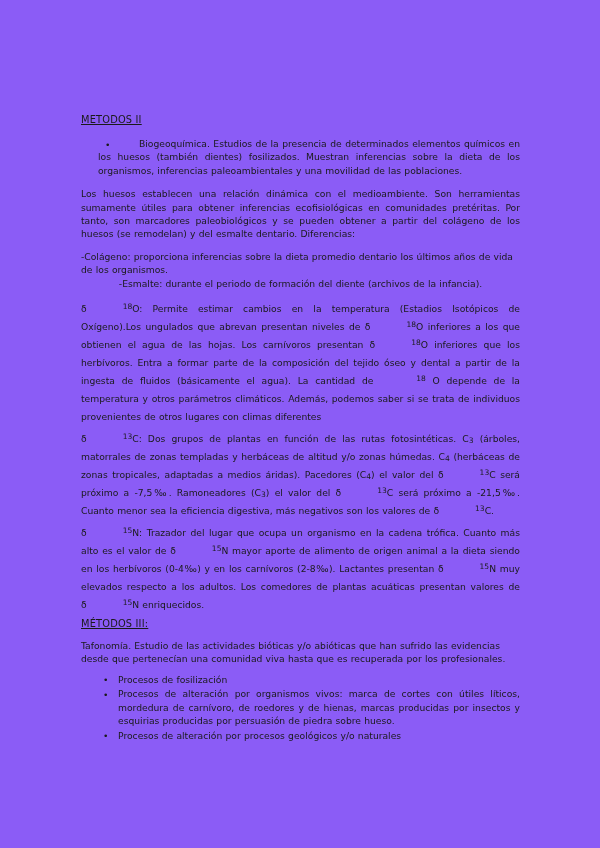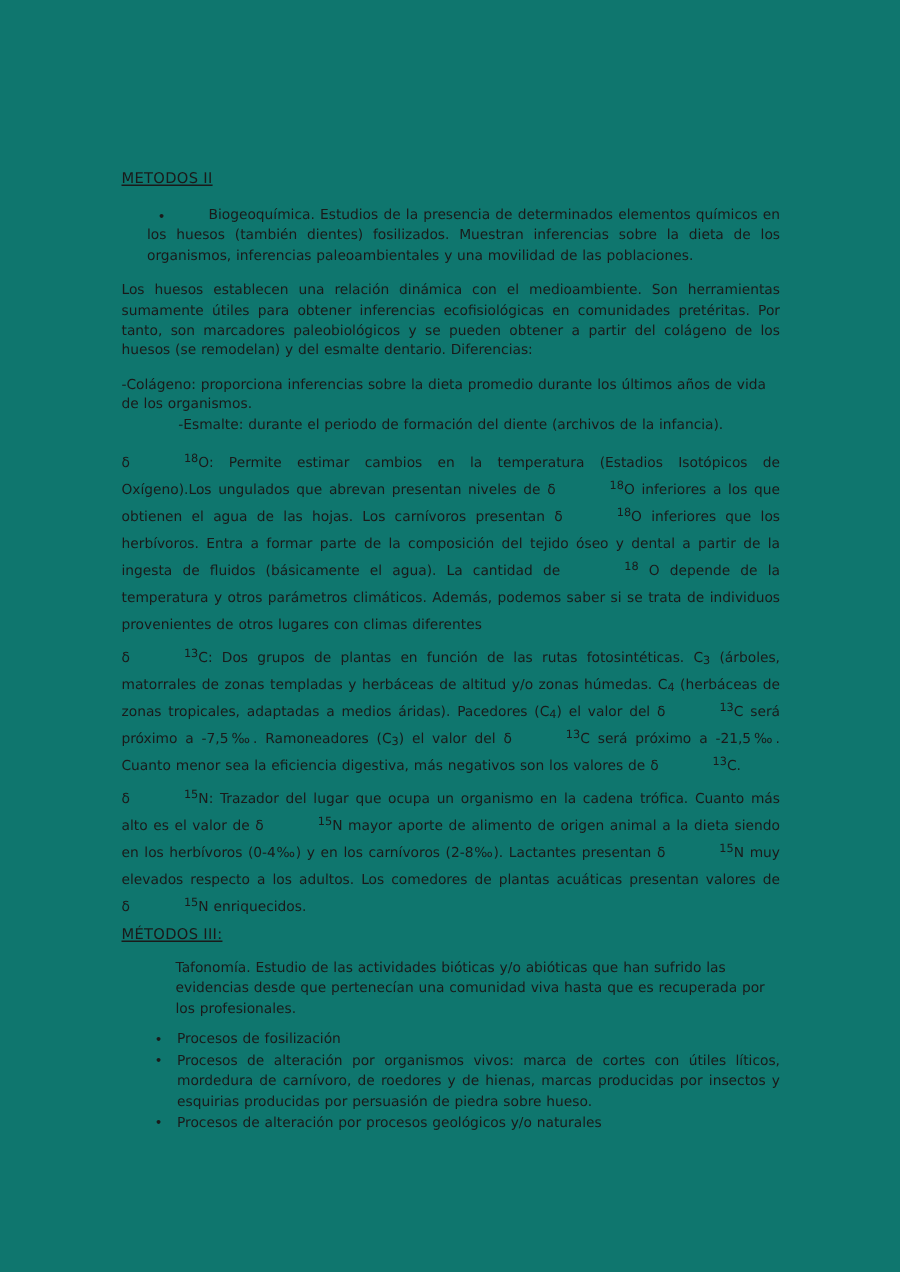--- a/index.html
+++ b/index.html
@@ -6,21 +6,21 @@
   body {
     width: 600px; height: 848px;
     font-family: "DejaVu Sans", "Liberation Sans", sans-serif;
     color: #1a1a1a;
     -webkit-font-smoothing: antialiased;
   }
   .page {
     width: 600px; height: 848px;
     box-sizing: border-box;
     padding: 113px 80px 0 81px;
-    background: #0f766e;
+    background: #8b5cf6;
     overflow: hidden;
   }
   .doc-title {
     font-size: 9.8px;
     font-weight: 400;
     text-decoration: underline;
     line-height: 13px;
     letter-spacing: 0.2px;
     margin: 0 0 11px 0;
   }
@@ -34,21 +34,21 @@
   .justify { text-align: justify; }
   p.para.tight { margin-bottom: 0; }
   p.para.after-block { margin-bottom: 10px; text-align: center; }
   p.para.iso {
     line-height: 18px;
     margin-bottom: 4px;
   }
   p.para.iso.first { margin-bottom: 4px; }
   p.para.iso.last { margin-bottom: 3px; }
   p.para.estroncio { margin-bottom: 9px; }
-  p.para.tafonomia { margin-bottom: 7px; margin-left: 36px; }
+  p.para.tafonomia { margin-bottom: 7px; }
   sup {
     font-size: 0.82em;
     vertical-align: 0.42em;
     line-height: 0;
     padding-left: 36px;
   }
   sub {
     font-size: 0.82em;
     vertical-align: -0.18em;
     line-height: 0;
@@ -89,21 +89,21 @@
 <div class="page">
 
   <div class="doc-title">METODOS II</div>
 
   <div class="bullet-para justify">
     <span class="bullet">•</span><span>Biogeoquímica. Estudios de la presencia de determinados elementos químicos en los huesos (también dientes) fosilizados. Muestran inferencias sobre la dieta de los organismos, inferencias paleoambientales y una movilidad de las poblaciones.</span>
   </div>
 
   <p class="para justify">Los huesos establecen una relación dinámica con el medioambiente. Son herramientas sumamente útiles para obtener inferencias ecofisiológicas en comunidades pretéritas. Por tanto, son marcadores paleobiológicos y se pueden obtener a partir del colágeno de los huesos (se remodelan) y del esmalte dentario. Diferencias:</p>
 
-  <p class="para tight">-Colágeno: proporciona inferencias sobre la dieta promedio durante los últimos años de vida de los organismos.</p>
+  <p class="para tight">-Colágeno: proporciona inferencias sobre la dieta promedio dentario los últimos años de vida de los organismos.</p>
 
   <p class="para after-block">-Esmalte: durante el periodo de formación del diente (archivos de la infancia).</p>
 
   <p class="para iso first justify">δ<sup>18</sup>O: Permite estimar cambios en la temperatura (Estadios Isotópicos de Oxígeno).Los ungulados que abrevan presentan niveles de δ<sup>18</sup>O inferiores a los que obtienen el agua de las hojas. Los carnívoros presentan δ<sup>18</sup>O inferiores que los herbívoros. Entra a formar parte de la composición del tejido óseo y dental a partir de la ingesta de fluidos (básicamente el agua). La cantidad de <sup>18</sup> O depende de la temperatura y otros parámetros climáticos. Además, podemos saber si se trata de individuos provenientes de otros lugares con climas diferentes</p>
 
   <p class="para iso justify">δ<sup>13</sup>C: Dos grupos de plantas en función de las rutas fotosintéticas. C<sub>3</sub> (árboles, matorrales de zonas templadas y herbáceas de altitud y/o zonas húmedas. C<sub>4</sub> (herbáceas de zonas tropicales, adaptadas a medios áridas). Pacedores (C<sub>4</sub>) el valor del δ<sup>13</sup>C será próximo a -7,5‰. Ramoneadores (C<sub>3</sub>) el valor del δ<sup>13</sup>C será próximo a -21,5‰. Cuanto menor sea la eficiencia digestiva, más negativos son los valores de δ<sup>13</sup>C.</p>
 
   <p class="para iso last justify">δ<sup>15</sup>N: Trazador del lugar que ocupa un organismo en la cadena trófica. Cuanto más alto es el valor de δ<sup>15</sup>N mayor aporte de alimento de origen animal a la dieta siendo en los herbívoros (0-4‰) y en los carnívoros (2-8‰). Lactantes presentan δ<sup>15</sup>N muy elevados respecto a los adultos. Los comedores de plantas acuáticas presentan valores de δ<sup>15</sup>N enriquecidos.</p>
 
 

